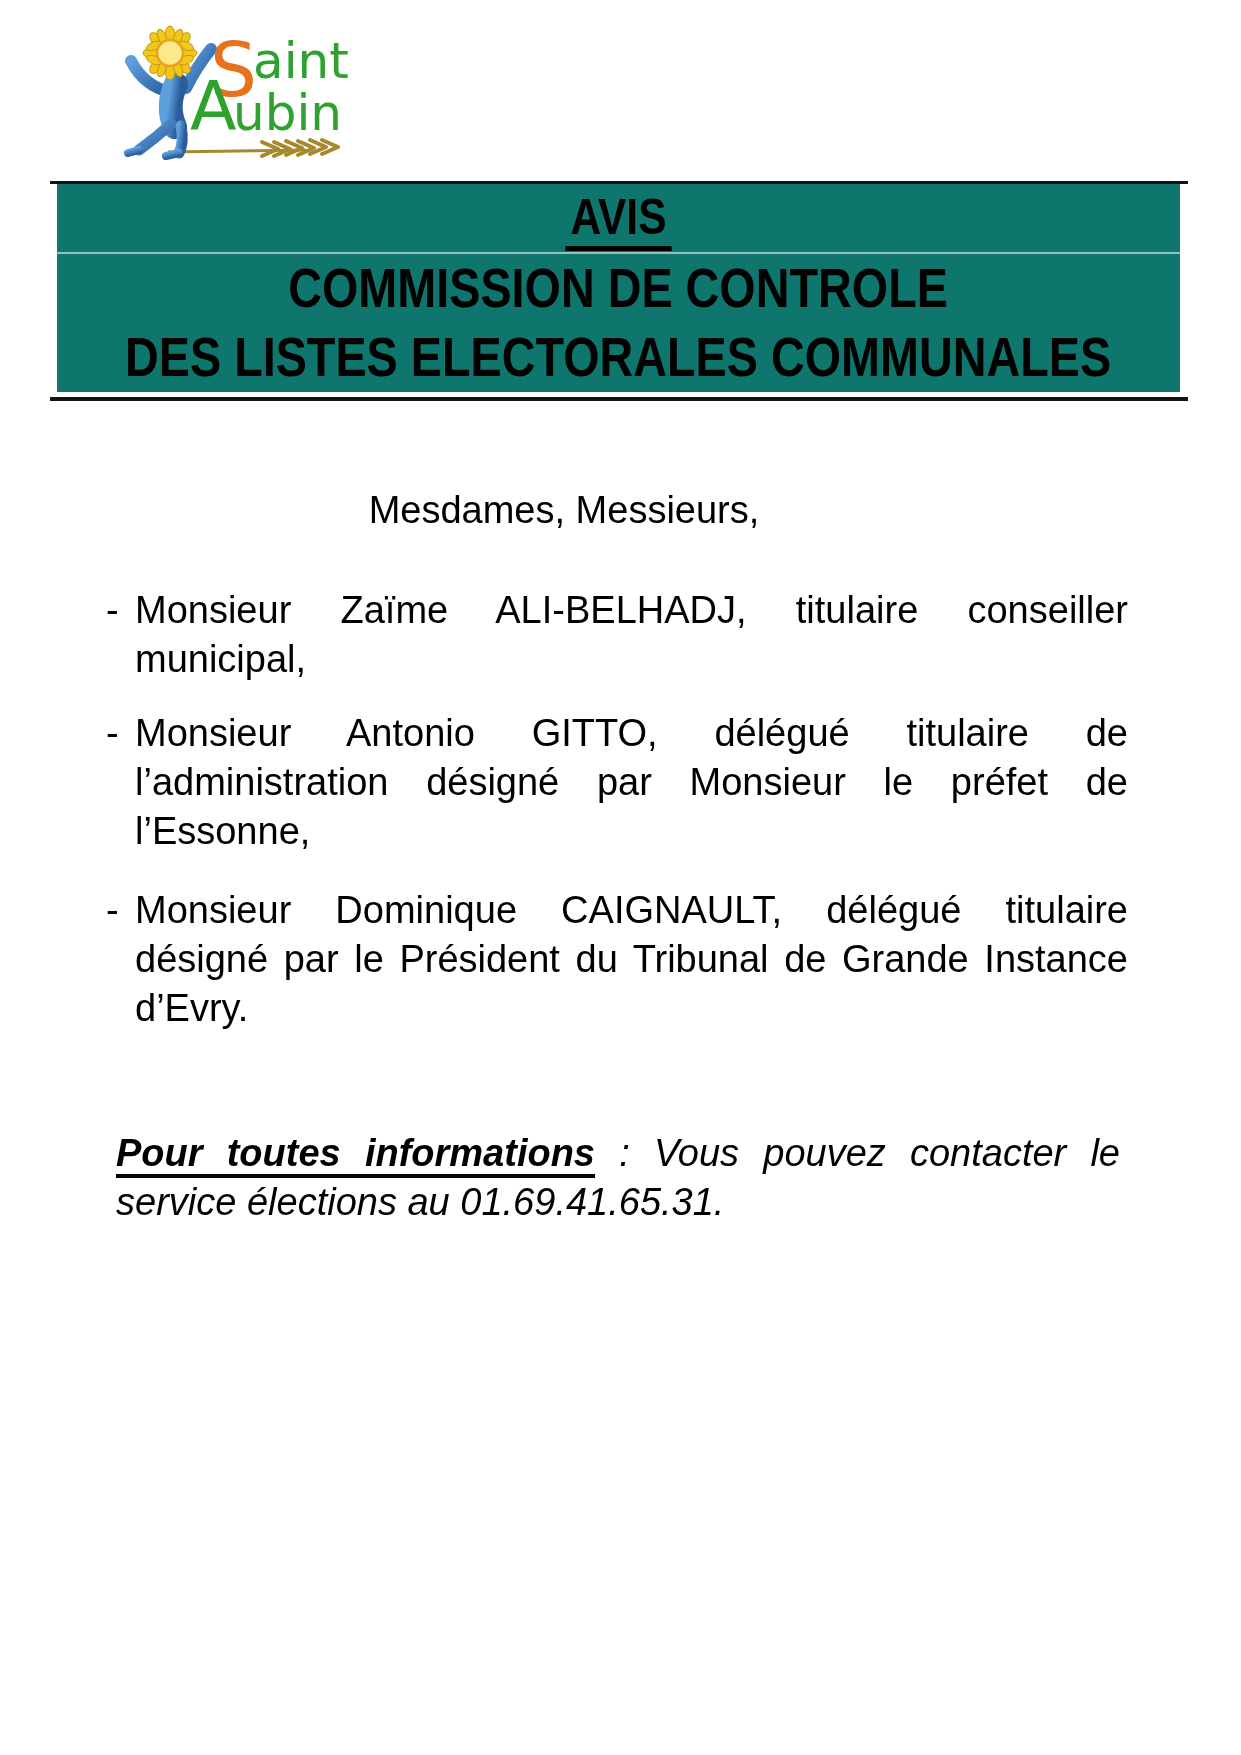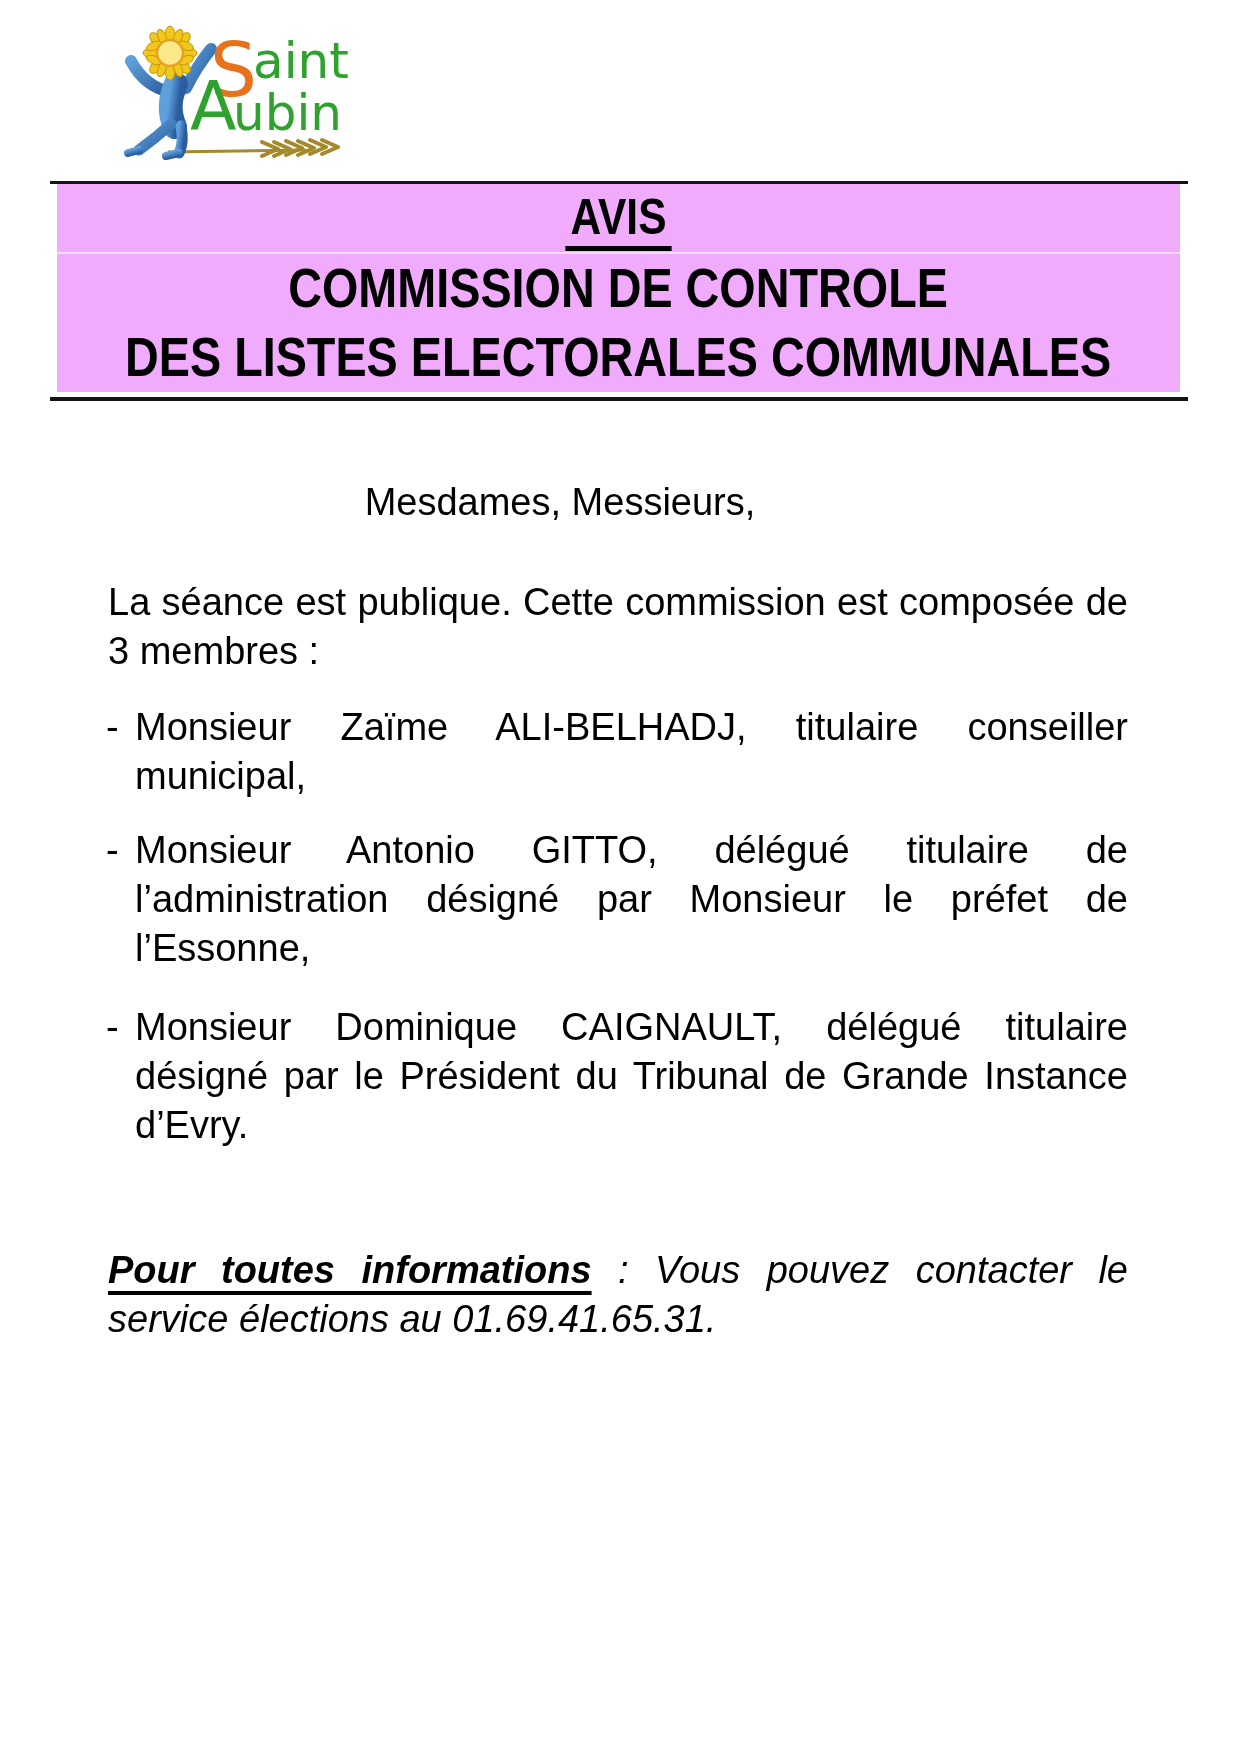--- a/index.html
+++ b/index.html
@@ -36,21 +36,21 @@
   .banner-sub {
     flex:1; width:100%; box-sizing:border-box;
     display:flex; flex-direction:column; align-items:center;
   }
   .banner-line { font-size:55px; line-height:69px; }
   
   .content {
     position:absolute; left:108px; top:478px; width:1020px;
     font-size:38px; line-height:49px;
   }
-  .content p { margin:0; padding:0; }
+  .content p { margin:8px; padding:0; }
   .salutation { text-align:center; margin-right:116px !important; margin-bottom:51px !important; }
   .para { text-align:justify; }
   .p1 { margin-bottom:40px !important; }
   .p2 { margin-bottom:27px !important; }
   .date-bold {
     font-weight:bold; text-decoration:underline;
     text-decoration-thickness:3px; text-underline-offset:7px;
   }
   .list-item {
     position:relative; padding-left:27px; text-align:justify;
@@ -126,36 +126,35 @@
       <text x="210" y="96" font-size="74" fill="#E8721C">S</text>
       <text x="253" y="78" font-size="50" fill="#2FA12E">aint</text>
       <text x="190" y="130" font-size="68" fill="#2FA12E">A</text>
       <text x="233" y="130" font-size="50" fill="#2FA12E">ubin</text>
     </g>
   </svg>
 
   <div class="rule rule-top"></div>
   <div class="rule rule-bottom"></div>
 
-  <div class="banner" style="background:#f0abfc;">
+  <div class="banner" style="background:#0f766e;">
     <div class="banner-title-row">
       <span class="condensed banner-title">AVIS</span>
     </div>
     <div class="banner-sub">
       <span class="condensed banner-line">COMMISSION DE CONTROLE</span>
       <span class="condensed banner-line">DES LISTES ELECTORALES COMMUNALES</span>
     </div>
   </div>
 
   <div class="content">
 
     <p class="salutation">Mesdames, Messieurs,</p>
 
 
-    <p class="para p2">La séance est publique. Cette commission est composée de 3 membres :</p>
 
     <div class="list-item li-1">
       <span class="dash">-</span>
       <span>Monsieur Zaïme ALI-BELHADJ, titulaire conseiller municipal,</span>
     </div>
     <div class="list-item li-2">
       <span class="dash">-</span>
       <span>Monsieur Antonio GITTO, délégué titulaire de l’administration désigné par Monsieur le préfet de l’Essonne,</span>
     </div>
     <div class="list-item li-3">

